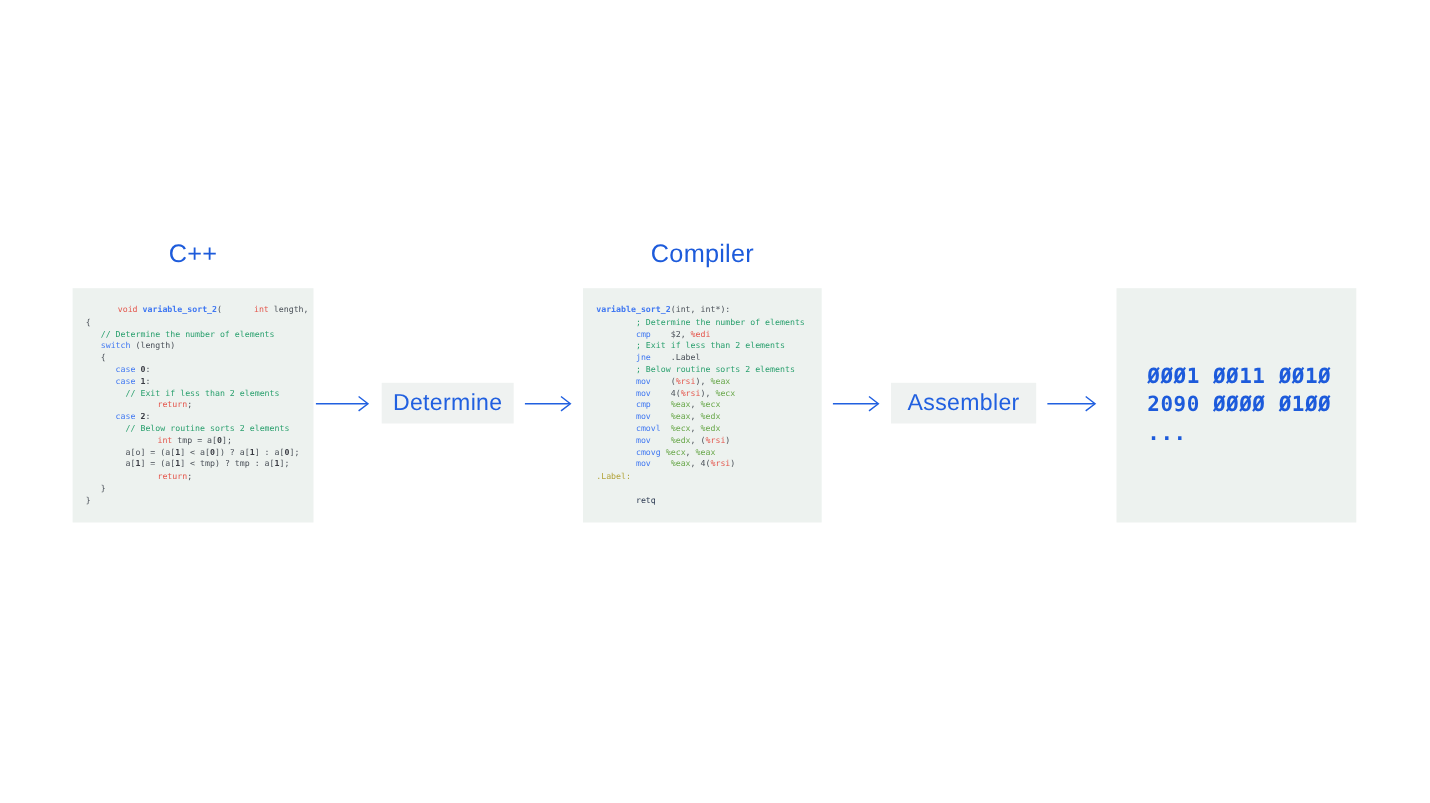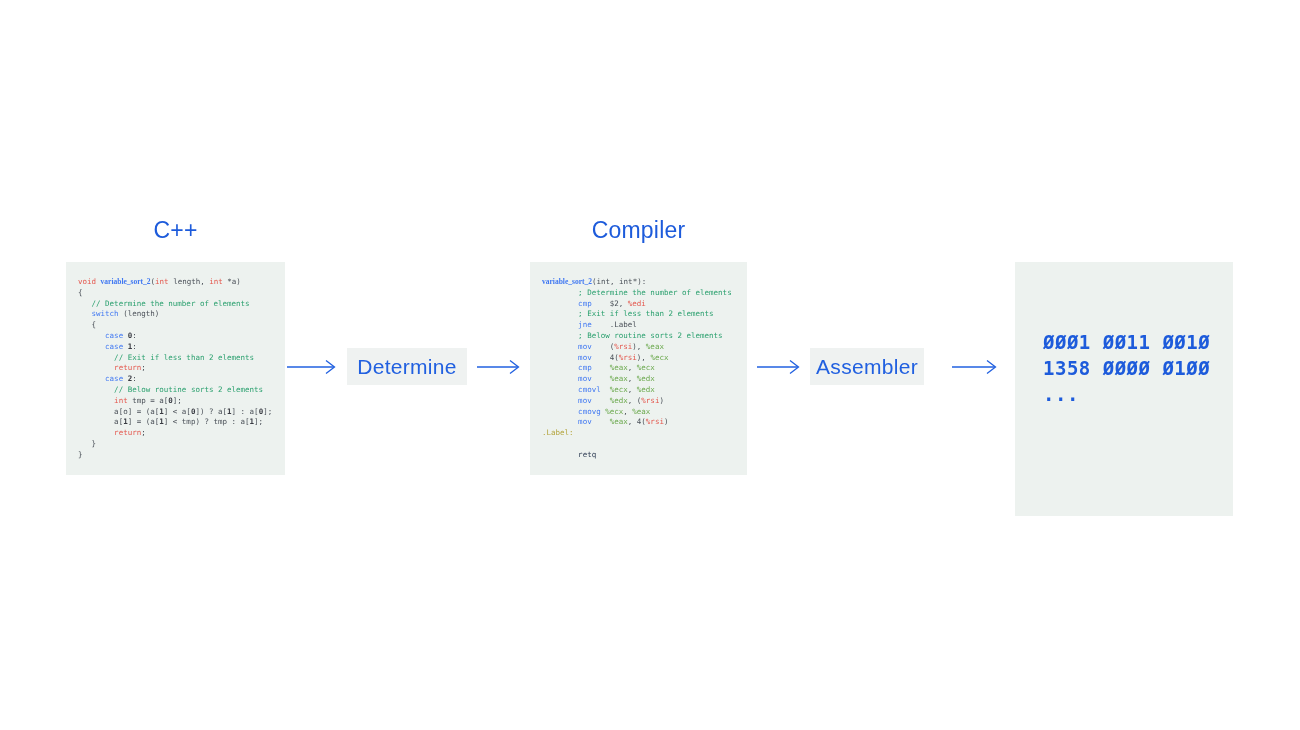--- a/index.html
+++ b/index.html
@@ -31,23 +31,23 @@
   }
   .code {
     font-family: "DejaVu Sans Mono", monospace;
     font-size: 7.5px;
     line-height: 10.8px;
     white-space: pre;
     color: #4a5058;
   }
   .code-line { white-space: pre; }
   .t-pl  { color: #4a5058; }
-  .t-kw  { color: #e4574d; }
+  .t-kw  { color: #e4574d; margin-left: 29px; }
   .t-ins { color: #4078f2; }
-  .t-fn  { color: #4078f2; font-weight: bold; font-family: Liberation Serif, serif; }
+  .t-fn  { color: #4078f2; font-weight: bold; }
   .t-cm  { color: #2aa06e; }
   .t-num { color: #383a42; font-weight: bold; }
   .t-reg { color: #6aa84c; }
   .t-mem { color: #e4574d; }
   .t-lbl { color: #b3a43c; }
   .t-ret { color: #2c3a52; }
   .op-box {
     position: absolute;
     top: 348px;
     height: 37px;
@@ -58,21 +58,21 @@
     align-items: center;
     justify-content: center;
     letter-spacing: 0.3px;
   }
   .arrow { position: absolute; top: 359px; height: 16px; }
   .exec-panel {
     position: absolute;
     left: 1015px;
     top: 262px;
     width: 218px;
-    height: 254px;
+    height: 213px;
     background: #edf2ef;
     padding: 67px 0 0 28px;
   }
   .binary {
     font-family: "DejaVu Sans Mono", monospace;
     font-size: 19px;
     font-weight: bold;
     line-height: 26px;
     color: #1d5bdb;
     letter-spacing: 0.5px;
@@ -111,26 +111,26 @@
 
   <div class="code-panel" style="left:530px; width:217px;">
     <div class="code"><div class="code-line"><span class="t-fn">variable_sort_2</span><span class="t-pl">(int, int*):</span></div><div class="code-line"><span class="t-cm">        ; Determine the number of elements</span></div><div class="code-line"><span class="t-ins">        cmp</span><span class="t-pl">    $2, </span><span class="t-mem">%edi</span></div><div class="code-line"><span class="t-cm">        ; Exit if less than 2 elements</span></div><div class="code-line"><span class="t-ins">        jne</span><span class="t-pl">    .Label</span></div><div class="code-line"><span class="t-cm">        ; Below routine sorts 2 elements</span></div><div class="code-line"><span class="t-ins">        mov</span><span class="t-pl">    (</span><span class="t-mem">%rsi</span><span class="t-pl">), </span><span class="t-reg">%eax</span></div><div class="code-line"><span class="t-ins">        mov</span><span class="t-pl">    4(</span><span class="t-mem">%rsi</span><span class="t-pl">), </span><span class="t-reg">%ecx</span></div><div class="code-line"><span class="t-ins">        cmp</span><span class="t-pl">    </span><span class="t-reg">%eax</span><span class="t-pl">, </span><span class="t-reg">%ecx</span></div><div class="code-line"><span class="t-ins">        mov</span><span class="t-pl">    </span><span class="t-reg">%eax</span><span class="t-pl">, </span><span class="t-reg">%edx</span></div><div class="code-line"><span class="t-ins">        cmovl</span><span class="t-pl">  </span><span class="t-reg">%ecx</span><span class="t-pl">, </span><span class="t-reg">%edx</span></div><div class="code-line"><span class="t-ins">        mov</span><span class="t-pl">    </span><span class="t-reg">%edx</span><span class="t-pl">, (</span><span class="t-mem">%rsi</span><span class="t-pl">)</span></div><div class="code-line"><span class="t-ins">        cmovg</span><span class="t-pl"> </span><span class="t-reg">%ecx</span><span class="t-pl">, </span><span class="t-reg">%eax</span></div><div class="code-line"><span class="t-ins">        mov</span><span class="t-pl">    </span><span class="t-reg">%eax</span><span class="t-pl">, 4(</span><span class="t-mem">%rsi</span><span class="t-pl">)</span></div><div class="code-line"><span class="t-lbl">.Label:</span></div><div class="code-line"><span class="t-pl"></span>&nbsp;</div><div class="code-line"><span class="t-ret">        retq</span></div></div>
   </div>
 
   <svg class="arrow" style="left:757px;" width="44" height="16" viewBox="0 0 44 16">
     <line x1="0" y1="8" x2="41" y2="8" stroke="#2160e0" stroke-width="1.3"></line>
     <path d="M33,1.5 L41.5,8 L33,14.5" fill="none" stroke="#2160e0" stroke-width="1.3"></path>
   </svg>
 
-  <div class="op-box" style="left:810px; width:114px;">
+  <div class="op-box" style="left:810px; width:132px;">
     <span>Assembler</span>
   </div>
 
   <svg class="arrow" style="left:952px;" width="46" height="16" viewBox="0 0 46 16">
     <line x1="0" y1="8" x2="43" y2="8" stroke="#2160e0" stroke-width="1.3"></line>
     <path d="M35,1.5 L43.5,8 L35,14.5" fill="none" stroke="#2160e0" stroke-width="1.3"></path>
   </svg>
 
   <div class="exec-panel">
-    <div class="binary"><div>ØØØ1 ØØ11 ØØ1Ø</div><div>1358 ØØØØ Ø1ØØ</div><div>...</div></div>
+    <div class="binary"><div>ØØØ1 ØØ11 ØØ1Ø</div><div>2090 ØØØØ Ø1ØØ</div><div>...</div></div>
   </div>
 
 </div>
 
 </body></html>

